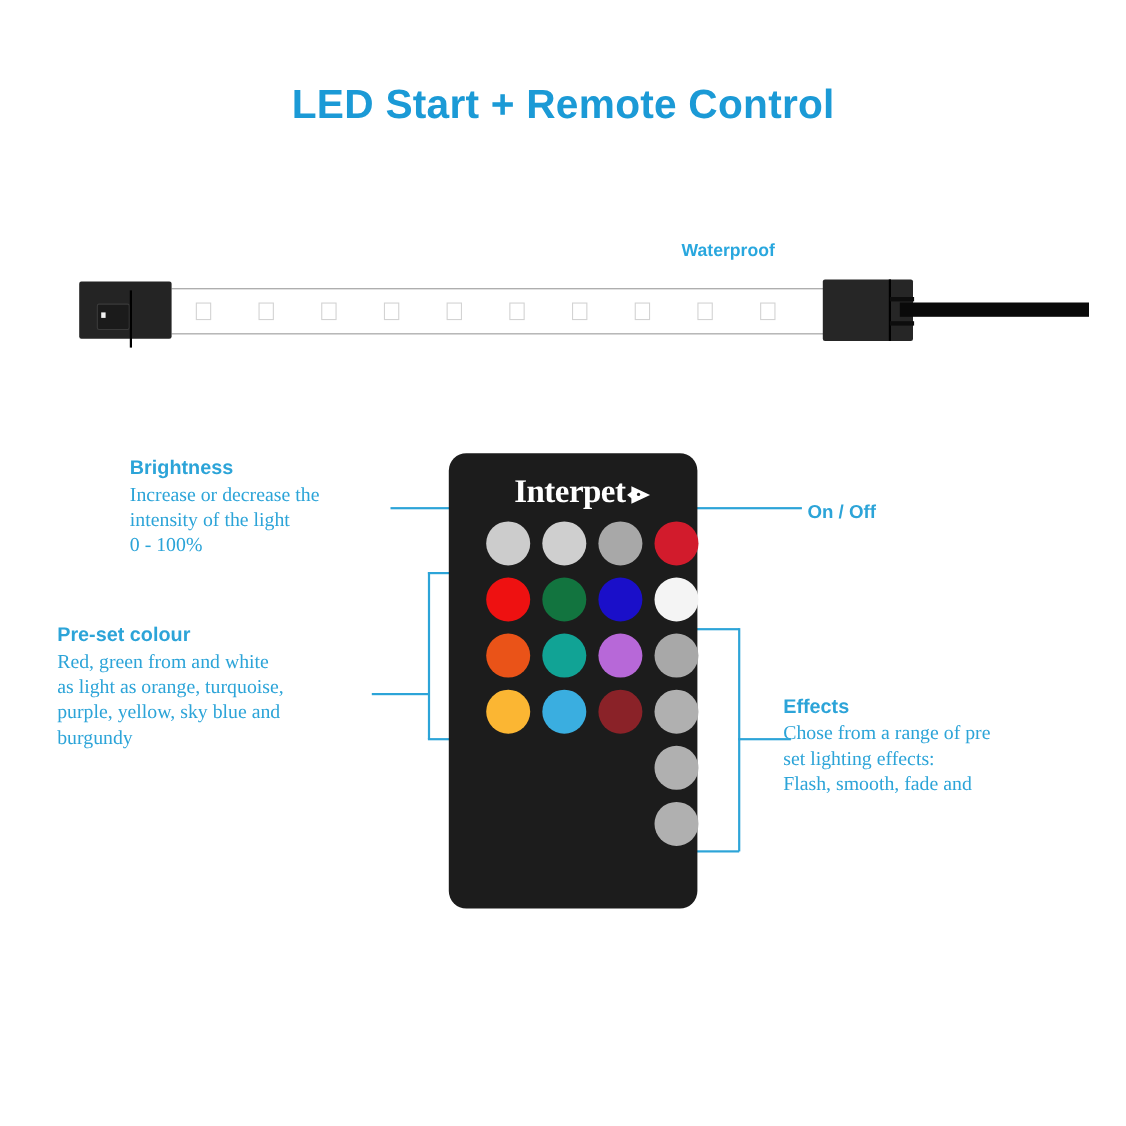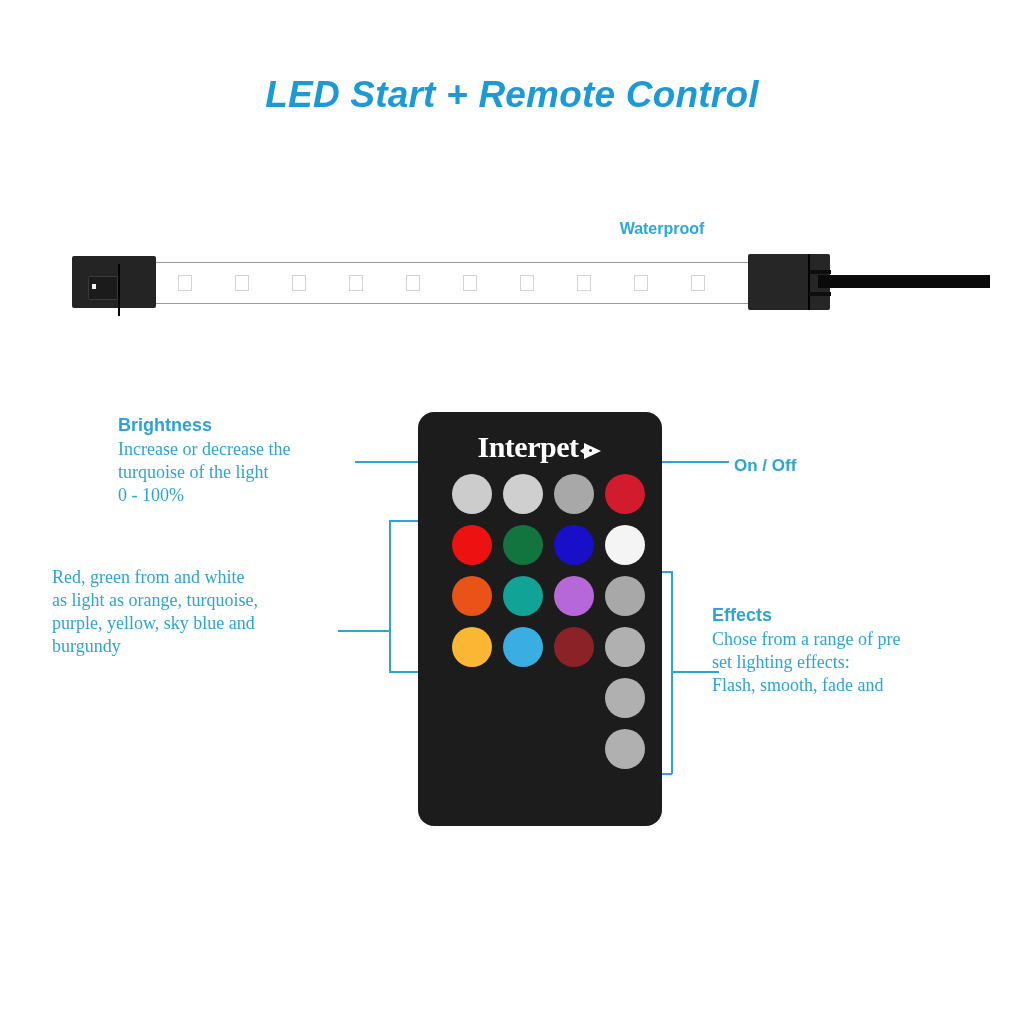--- a/index.html
+++ b/index.html
@@ -27,21 +27,20 @@
     position: absolute;
     left: 212px;
     top: 72px;
     width: 600px;
     text-align: center;
     font-size: 37px;
     font-weight: bold;
     line-height: 45px;
     color: #1b9ad6;
     letter-spacing: 0.2px;
-    font-style: italic;
   }
 
   
   #waterproof-label {
     position: absolute;
     left: 562px;
     top: 220px;
     width: 200px;
     text-align: center;
     font-size: 16px;
@@ -151,25 +150,24 @@
     width: 172px;
     height: 13px;
     background: #0a0a0a;
   }
 
   
   #remote-body {
     position: absolute;
     left: 408px;
     top: 412px;
-    width: 244px;
+    width: 226px;
     height: 414px;
     background: #1c1c1c;
     border-radius: 16px;
-    margin-left: 10px;
   }
   #remote-logo {
     position: absolute;
     left: 0;
     top: 18px;
     width: 244px;
     text-align: center;
     color: #ffffff;
     font-family: "Liberation Serif", serif;
     font-size: 30px;
@@ -237,21 +235,21 @@
   .ann .hd {
     font-weight: bold;
     display: block;
     margin-bottom: 1px;
   }
   .ann .bd { display: block; font-family: Liberation Serif, serif; }
 
   #ann-brightness { left: 118px; top: 414px; width: 252px; }
   #ann-preset     { left: 52px;  top: 566px; width: 290px; }
   #ann-onoff      { left: 734px; top: 454px; width: 140px; text-align: left; font-size: 17px; }
-  #ann-effects    { left: 712px; top: 604px; width: 295px; }
+  #ann-effects    { left: 712px; top: 631px; width: 295px; }
 </style>
 </head>
 <body>
 
 <div class="stage">
 
   <div id="title">
     <span>LED Start + Remote Control</span><br>
   </div>
 
@@ -326,29 +324,30 @@
         <div class="btn" title="Burgundy" style="left: 136px; top: 215px; background: rgb(138, 34, 40);"></div>
         <div class="btn" title="Smooth" style="left: 187px; top: 215px; background: rgb(176, 176, 176);"></div>
         <div class="btn" title="Fade" style="left: 187px; top: 266px; background: rgb(176, 176, 176);"></div>
         <div class="btn" title="Strobe" style="left: 187px; top: 317px; background: rgb(176, 176, 176);"></div>
       </div>
   </div>
 
   <div class="ann" id="ann-brightness">
     <span class="hd">Brightness</span>
     <span class="bd">Increase or decrease the</span>
-    <span class="bd">turquoise of the light</span>
+    <span class="bd">intensity of the light</span>
     <span class="bd">0 - 100%</span>
   </div>
 
   <div class="ann" id="ann-onoff">
     <span class="hd">On / Off</span>
   </div>
 
   <div class="ann" id="ann-preset">
+    <span class="hd">Pre-set colour</span>
     <span class="bd">Red, green from and white</span>
     <span class="bd">as light as orange, turquoise,</span>
     <span class="bd">purple, yellow, sky blue and</span>
     <span class="bd">burgundy</span>
   </div>
 
   <div class="ann" id="ann-effects">
     <span class="hd">Effects</span>
     <span class="bd">Chose from a range of pre</span>
     <span class="bd">set lighting effects:</span>

